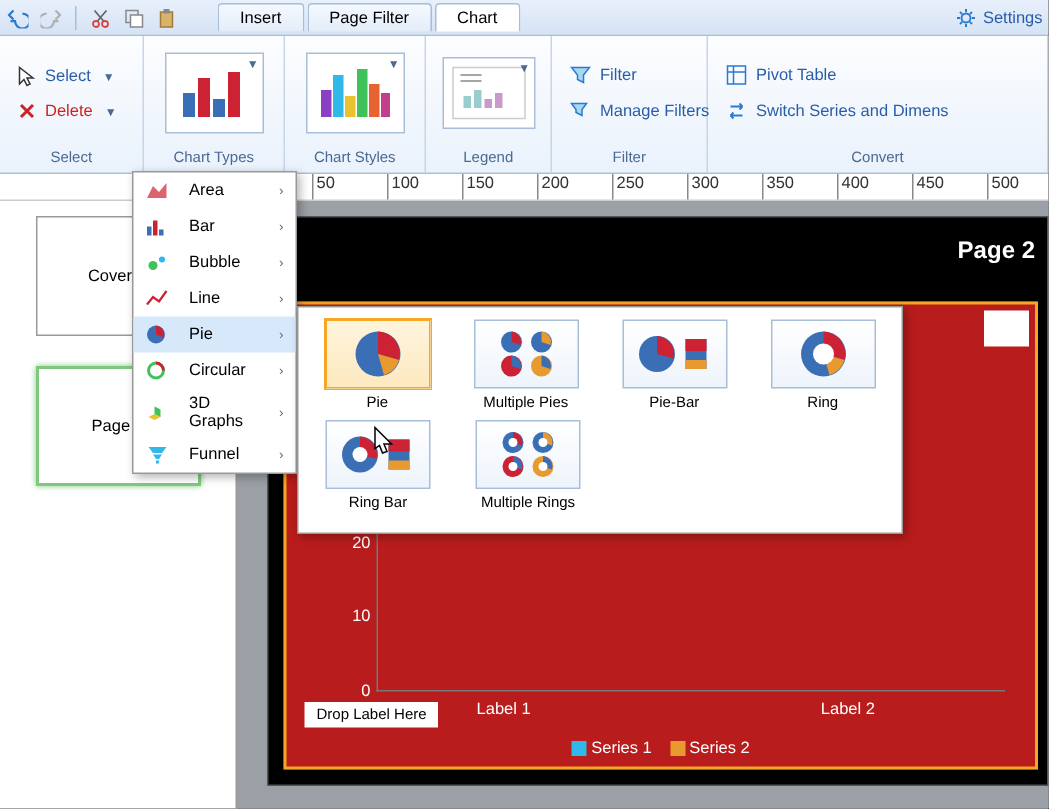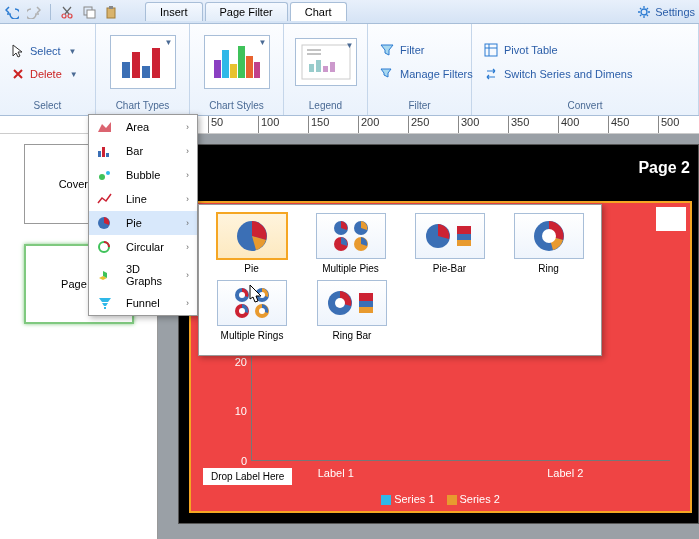--- a/index.html
+++ b/index.html
@@ -25,21 +25,21 @@
 .ruler { height: 18px; background: #fff; border-bottom: 1px solid #ccc; position: relative; font-size: 9px; color: #333; overflow: hidden; }
 .ruler-tick { position: absolute; top: 0; height: 18px; border-left: 1px solid #888; padding-left: 2px; }
 
 .workspace { position: absolute; top: 134px; left: 0; right: 0; bottom: 0; background: #9aa0a6; display: flex; }
 .thumbnails { width: 158px; background: #fff; border-right: 1px solid #999; padding: 10px; display: flex; flex-direction: column; gap: 20px; align-items: center; }
 .thumb { width: 110px; height: 80px; border: 1px solid #999; background: #fff; display: flex; align-items: center; justify-content: center; cursor: pointer; }
 .thumb.sel { border: 2px solid #7fc97f; box-shadow: 0 0 4px #7fc97f; }
 .canvas { flex: 1; position: relative; overflow: hidden; }
 .page { position: absolute; top: 10px; left: 20px; right: 0; height: 380px; background: #000; border: 1px solid #555; }
 .page-title { position: absolute; top: 14px; right: 8px; color: #fff; font-size: 16px; font-weight: bold; }
-.chart-box { position: absolute; top: 56px; left: 10px; right: 6px; bottom: 10px; border: 2px solid #f5a623; background: #ef4444; }
+.chart-box { position: absolute; top: 56px; left: 10px; right: 6px; bottom: 10px; border: 2px solid #f5a623; background: #b91c1c; }
 .chart-inner { position: absolute; top: 10px; left: 30px; right: 10px; bottom: 50px; }
 .white-sq { position: absolute; top: 4px; right: 4px; width: 30px; height: 24px; background: #fff; }
 .y-axis { position: absolute; left: 0; top: 0; bottom: 0; width: 30px; color: #fff; font-size: 9px; }
 .y-tick { position: absolute; right: 4px; transform: translateY(-50%); }
 .bars { position: absolute; left: 30px; right: 10px; bottom: 0; top: 0; display: flex; justify-content: space-around; align-items: flex-end; border-left: 1px solid #777; border-bottom: 1px solid #777; }
 .bar-group { display: flex; gap: 2px; align-items: flex-end; }
 .bar { width: 38px; border-radius: 4px 4px 0 0; }
 .bar.blue { background: linear-gradient(90deg, #2fb8e8, #6fd4f5, #2fb8e8); }
 .bar.orange { background: linear-gradient(90deg, #e89a2f, #f5c06f, #e89a2f); }
 .x-labels { position: absolute; left: 30px; right: 10px; bottom: 32px; display: flex; justify-content: space-around; color: #fff; font-size: 10px; }
@@ -411,20 +411,33 @@
             <path d="M18 18L32 22A15 15 0 0 1 22 32z" fill="#e89a2f"></path>
             <circle cx="18" cy="18" r="7" fill="#fff"></circle>
           </svg>
         </div>
       <div class="sub-label">Ring</div>
     </div>
   </div>
   <div class="sub-row">
     <div class="sub-item">
       <div class="sub-thumb">
+          <svg width="54" height="36">
+            <circle cx="15" cy="18" r="12" fill="#3b6fb5"></circle>
+            <path d="M15 18L15 6A12 12 0 0 1 26 21z" fill="#c23"></path>
+            <circle cx="15" cy="18" r="5" fill="#fff"></circle>
+            <rect x="34" y="8" width="14" height="20" fill="#3b6fb5"></rect>
+            <rect x="34" y="8" width="14" height="8" fill="#c23"></rect>
+            <rect x="34" y="22" width="14" height="6" fill="#e89a2f"></rect>
+          </svg>
+        </div>
+      <div class="sub-label">Ring Bar</div>
+    </div>
+    <div class="sub-item">
+      <div class="sub-thumb">
           <svg width="44" height="36">
             <g>
               <circle cx="12" cy="10" r="7" fill="#3b6fb5"></circle>
               <path d="M12 10L12 3A7 7 0 0 1 18 12z" fill="#c23"></path>
               <circle cx="12" cy="10" r="3" fill="#fff"></circle>
             </g>
             <g>
               <circle cx="32" cy="10" r="7" fill="#3b6fb5"></circle>
               <path d="M32 10L32 3A7 7 0 0 1 38 12z" fill="#e89a2f"></path>
               <circle cx="32" cy="10" r="3" fill="#fff"></circle>
@@ -436,33 +449,20 @@
             </g>
             <g>
               <circle cx="32" cy="26" r="7" fill="#e89a2f"></circle>
               <path d="M32 26L32 19A7 7 0 0 1 38 28z" fill="#3b6fb5"></path>
               <circle cx="32" cy="26" r="3" fill="#fff"></circle>
             </g>
           </svg>
         </div>
       <div class="sub-label">Multiple Rings</div>
     </div>
-    <div class="sub-item">
-      <div class="sub-thumb">
-          <svg width="54" height="36">
-            <circle cx="15" cy="18" r="12" fill="#3b6fb5"></circle>
-            <path d="M15 18L15 6A12 12 0 0 1 26 21z" fill="#c23"></path>
-            <circle cx="15" cy="18" r="5" fill="#fff"></circle>
-            <rect x="34" y="8" width="14" height="20" fill="#3b6fb5"></rect>
-            <rect x="34" y="8" width="14" height="8" fill="#c23"></rect>
-            <rect x="34" y="22" width="14" height="6" fill="#e89a2f"></rect>
-          </svg>
-        </div>
-      <div class="sub-label">Ring Bar</div>
-    </div>
   </div>
 </div>
 
 <div class="cursor">
   <svg width="18" height="22">
       <path d="M1 1v14l3-2 2 5 3-1-2-5h5z" fill="#fff" stroke="#000" stroke-width="1"></path>
     </svg>
 </div>
 
 </body></html>

